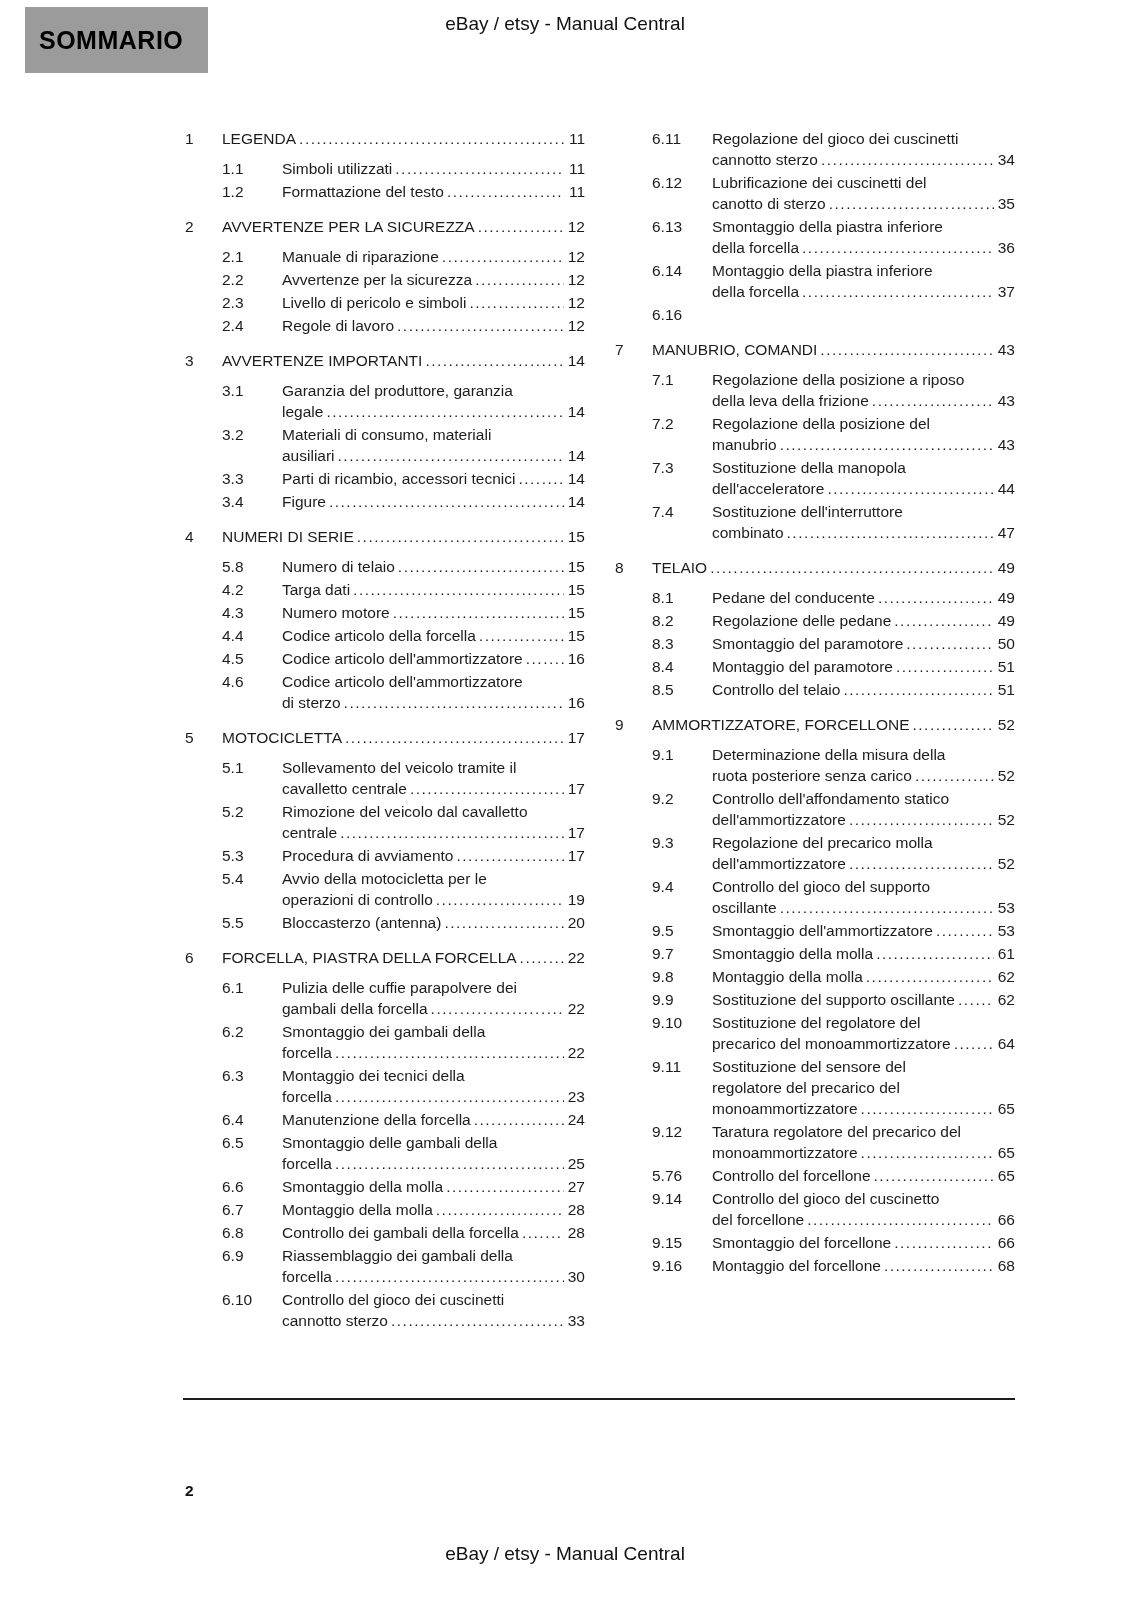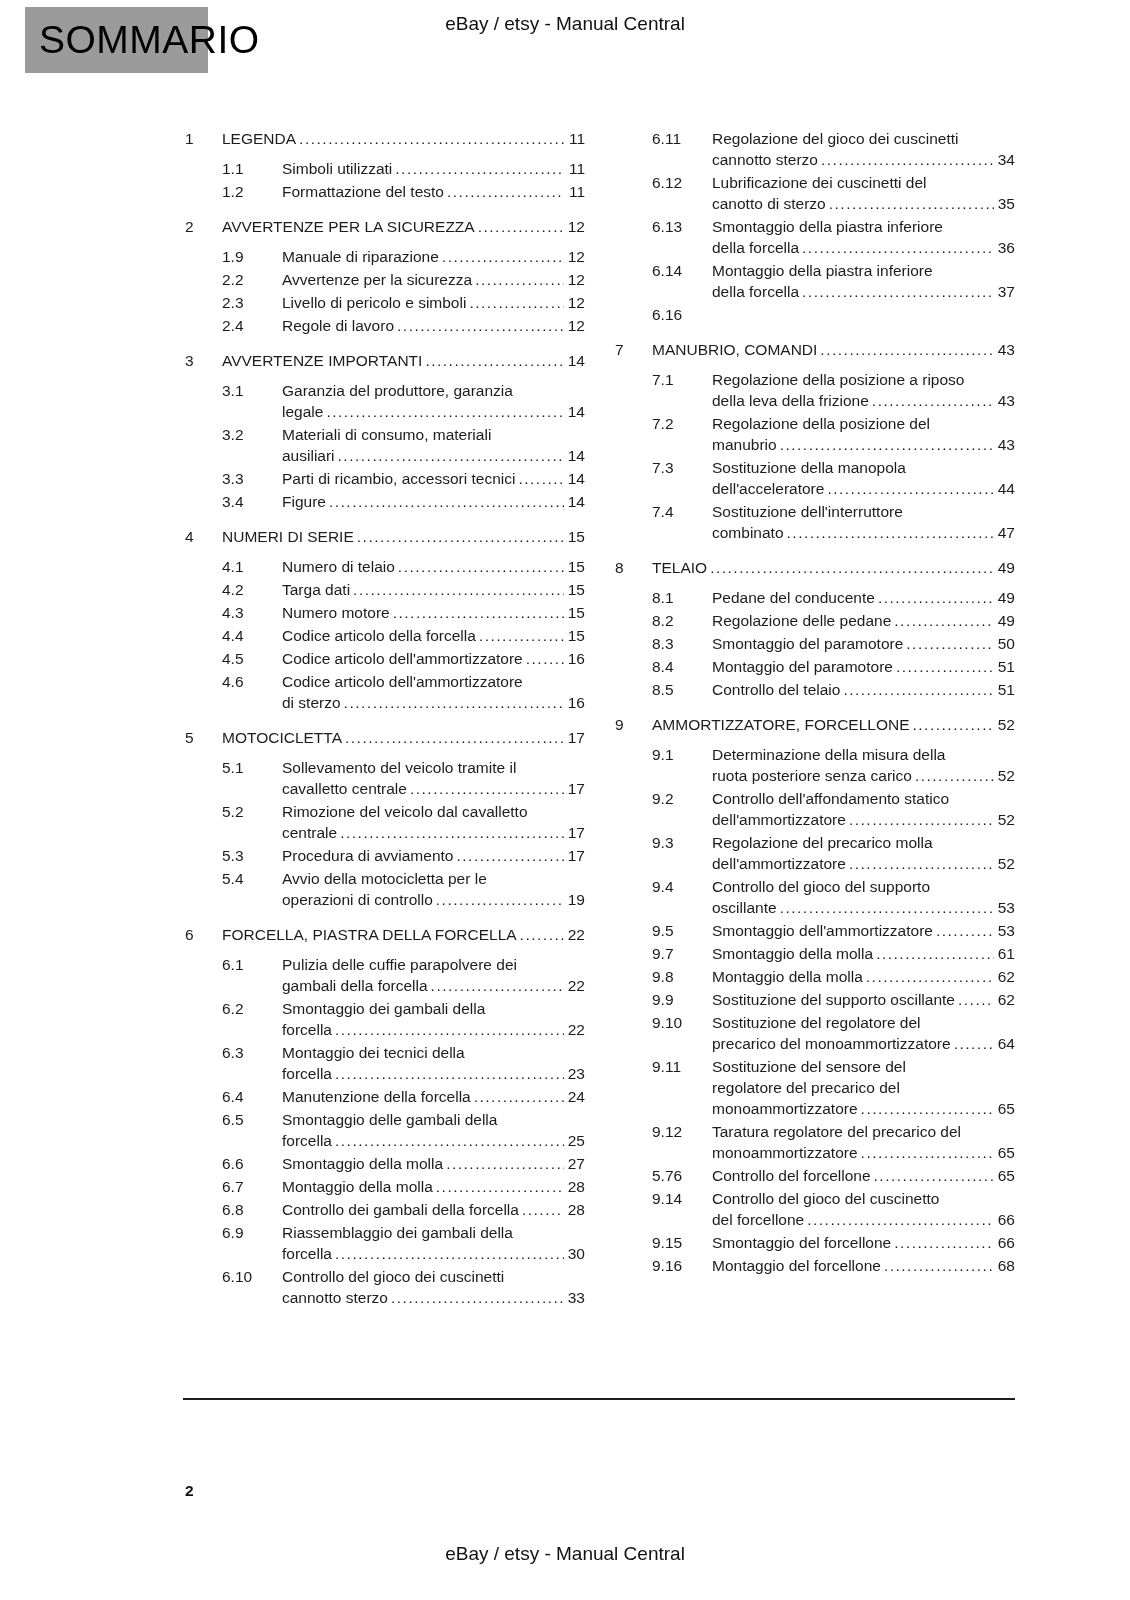--- a/index.html
+++ b/index.html
@@ -15,22 +15,22 @@
   .section-tag {
     position: absolute;
     left: 25px;
     top: 7px;
     width: 183px;
     height: 66px;
     background: #9b9b9b;
     display: flex;
     align-items: center;
     padding-left: 14px;
-    font-size: 39px;
-    font-weight: normal;
+    font-size: 25px;
+    font-weight: bold;
     color: #000000;
     letter-spacing: 0.5px;
   }
   .header-title {
     position: absolute;
     top: 13px;
     left: 0;
     right: 0;
     text-align: center;
     font-size: 19px;
@@ -144,21 +144,21 @@
           <span class="num">2</span>
           <div class="body">
             <div class="line last">
               <span class="text">AVVERTENZE PER LA SICUREZZA</span>
               <span class="dots"></span>
               <span class="page">12</span>
             </div>
           </div>
         </div>
         <div class="toc-entry section">
-          <span class="num">1.9</span>
+          <span class="num">2.1</span>
           <div class="body">
             <div class="line last">
               <span class="text">Manuale di riparazione</span>
               <span class="dots"></span>
               <span class="page">12</span>
             </div>
           </div>
         </div>
         <div class="toc-entry section">
           <span class="num">2.2</span>
@@ -250,21 +250,21 @@
           <span class="num">4</span>
           <div class="body">
             <div class="line last">
               <span class="text">NUMERI DI SERIE</span>
               <span class="dots"></span>
               <span class="page">15</span>
             </div>
           </div>
         </div>
         <div class="toc-entry section">
-          <span class="num">4.1</span>
+          <span class="num">5.8</span>
           <div class="body">
             <div class="line last">
               <span class="text">Numero di telaio</span>
               <span class="dots"></span>
               <span class="page">15</span>
             </div>
           </div>
         </div>
         <div class="toc-entry section">
           <span class="num">4.2</span>
@@ -368,20 +368,30 @@
         <div class="toc-entry section">
           <span class="num">5.4</span>
           <div class="body">
             <div class="line">
               <span class="text">Avvio della motocicletta per le</span>
             </div>
             <div class="line last">
               <span class="text">operazioni di controllo</span>
               <span class="dots"></span>
               <span class="page">19</span>
+            </div>
+          </div>
+        </div>
+        <div class="toc-entry section">
+          <span class="num">5.5</span>
+          <div class="body">
+            <div class="line last">
+              <span class="text">Bloccasterzo (antenna)</span>
+              <span class="dots"></span>
+              <span class="page">20</span>
             </div>
           </div>
         </div>
         <div class="toc-entry chapter">
           <span class="num">6</span>
           <div class="body">
             <div class="line last">
               <span class="text">FORCELLA, PIASTRA DELLA FORCELLA</span>
               <span class="dots"></span>
               <span class="page">22</span>

